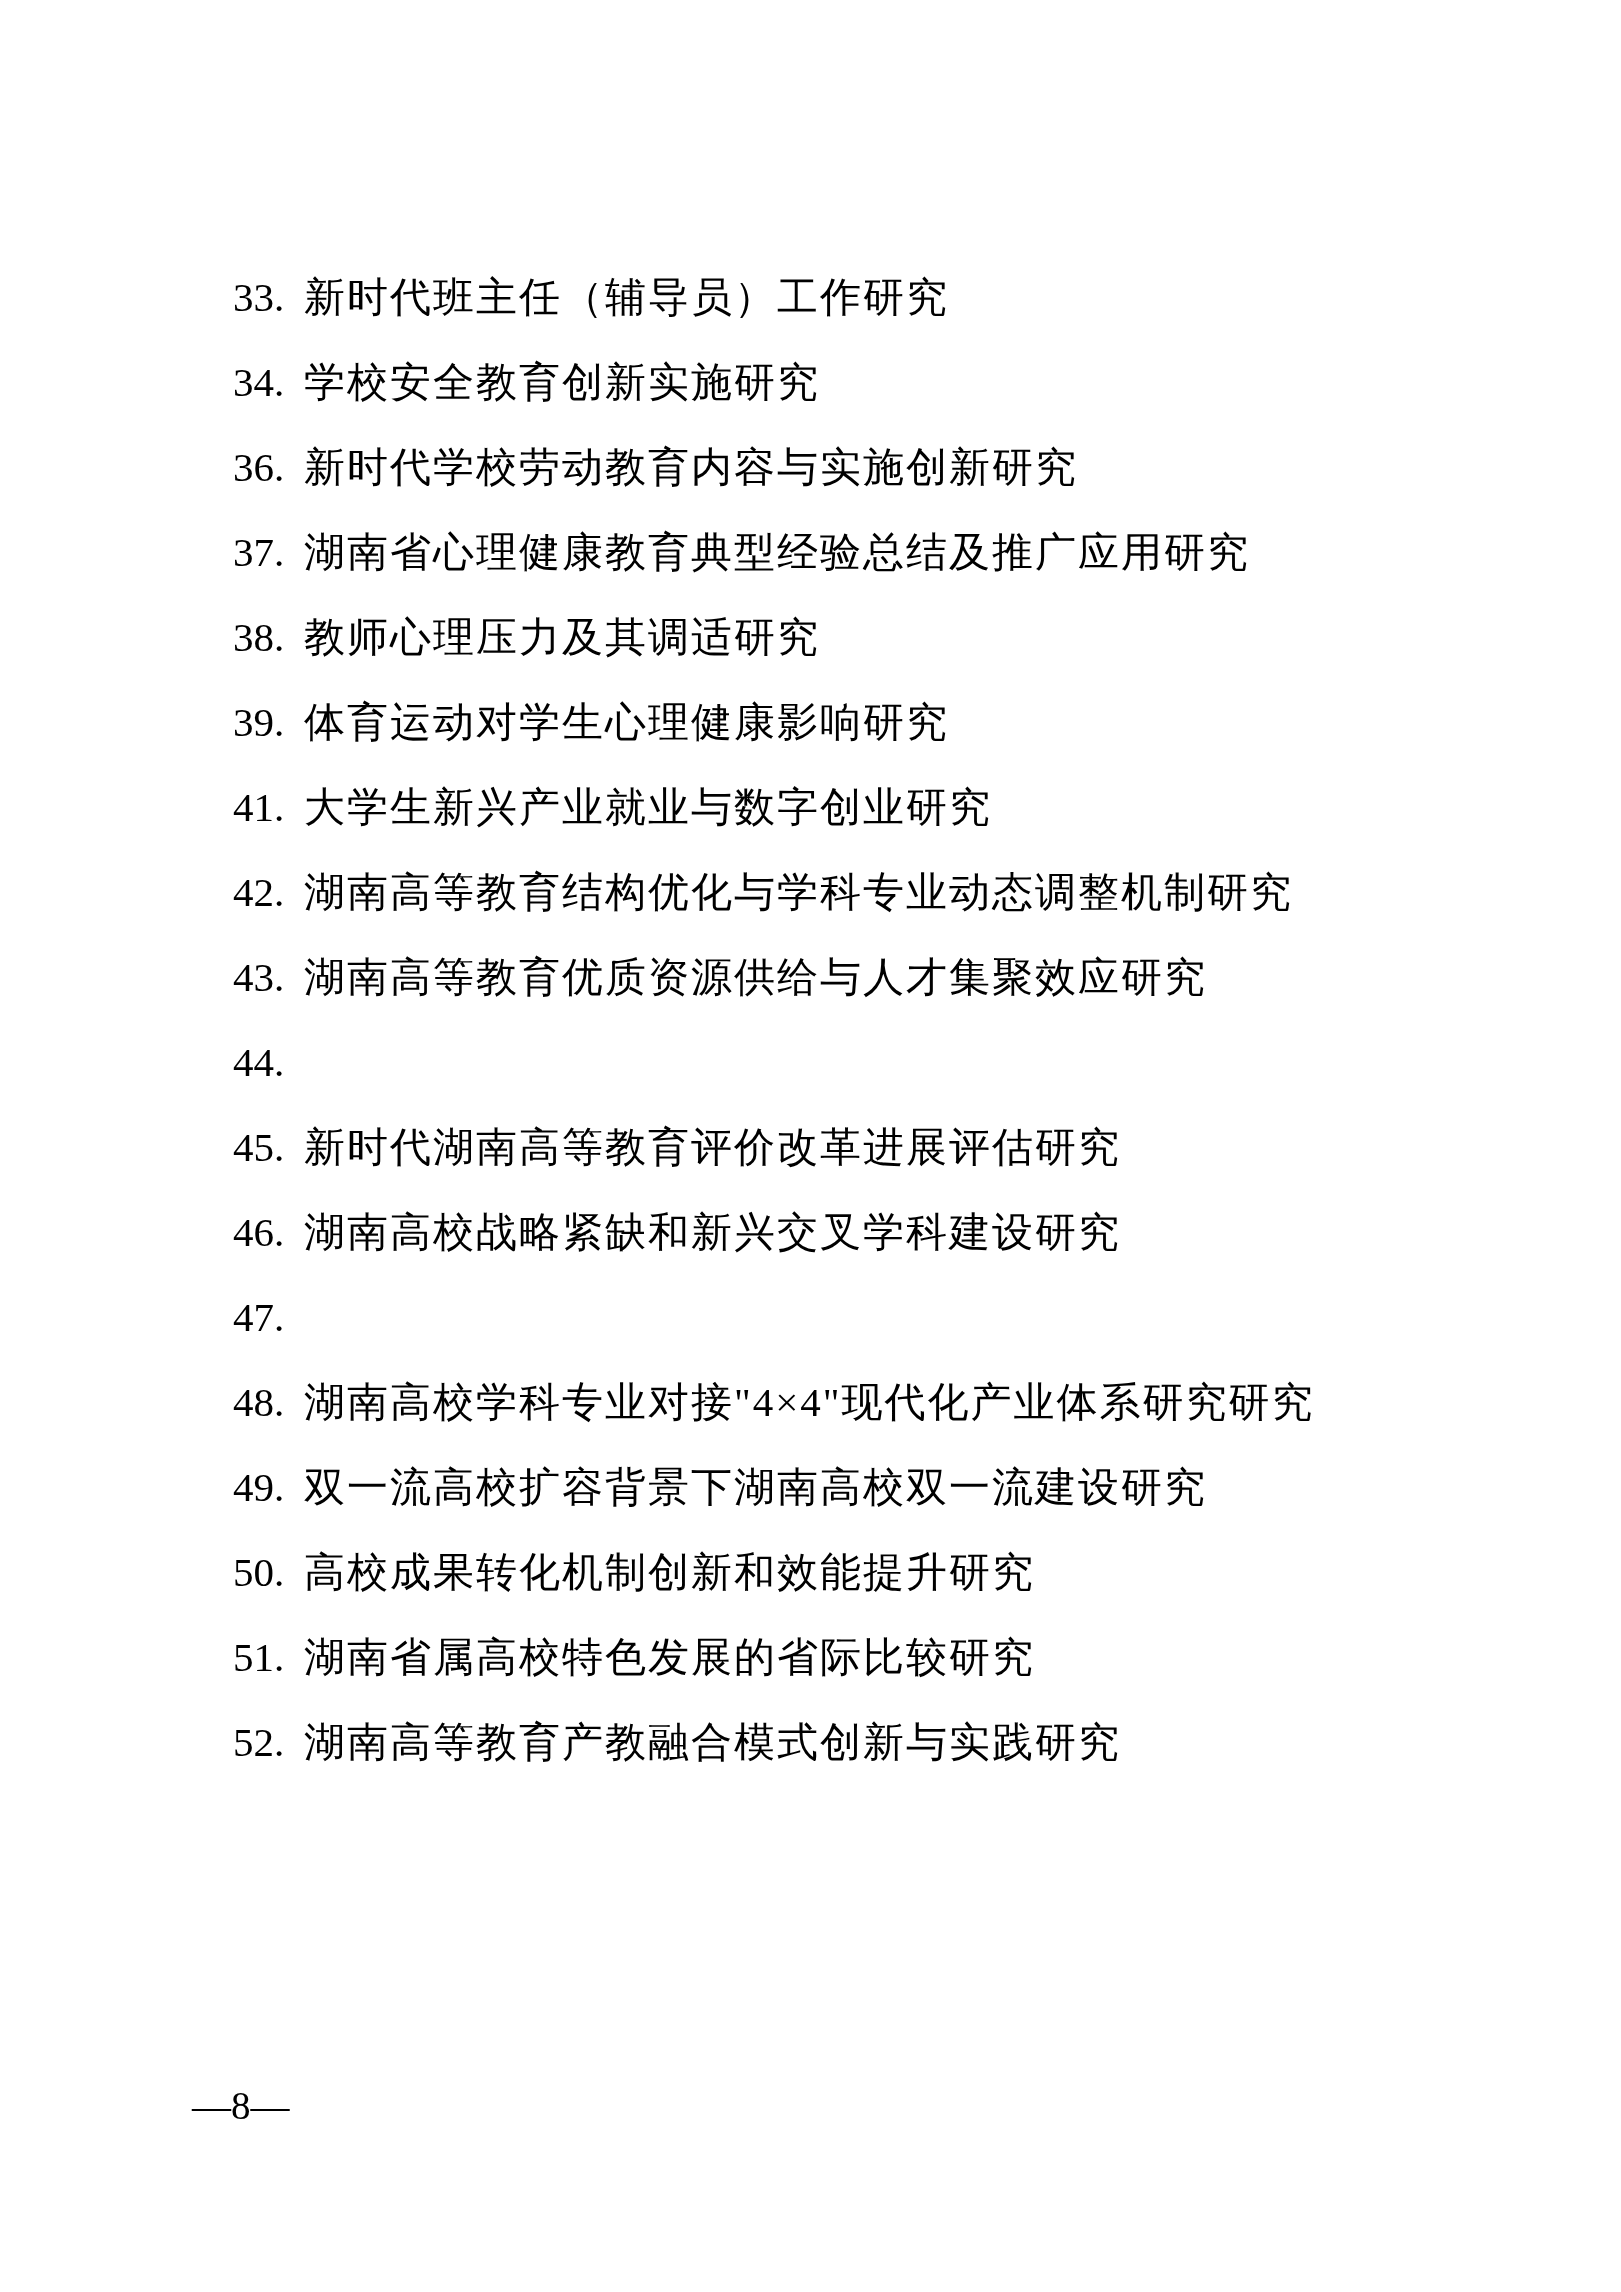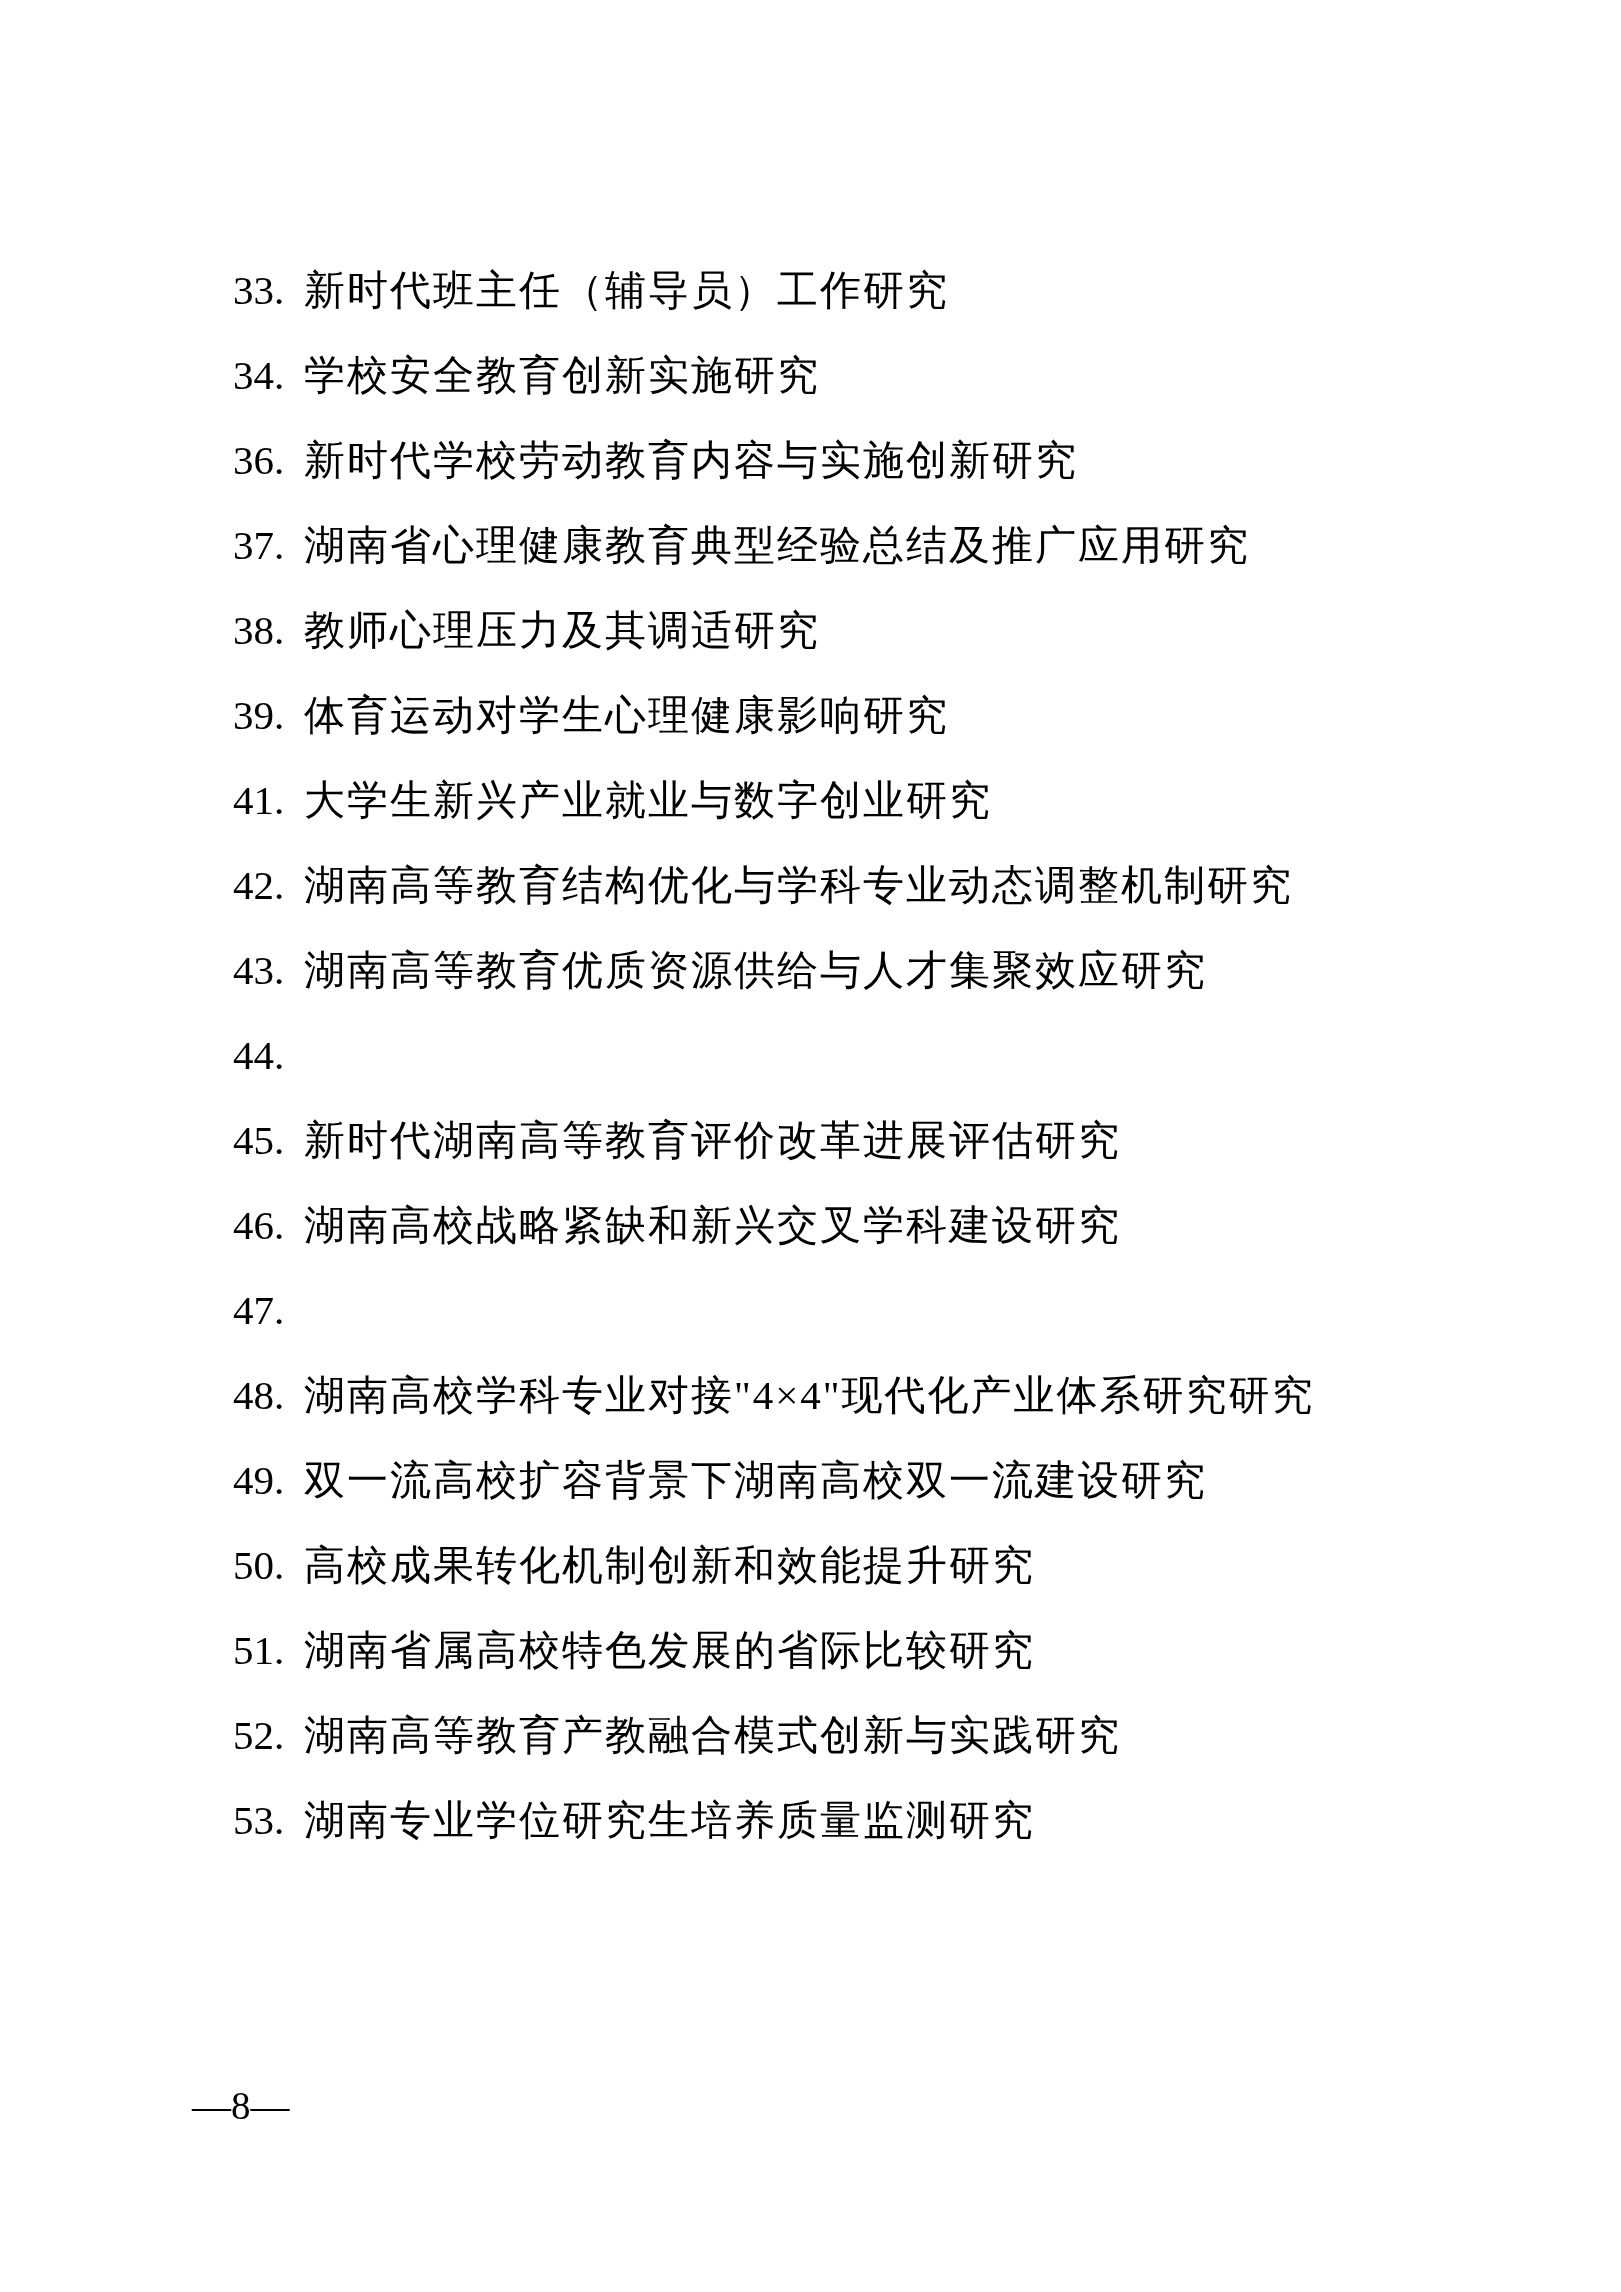--- a/index.html
+++ b/index.html
@@ -16,21 +16,21 @@
     font-family: "Liberation Serif", "DejaVu Serif", serif;
   }
   .page {
     position: absolute;
     inset: 0;
     background: #ffffff;
   }
   .topic-list {
     position: absolute;
     left: 233px;
-    top: 268px;
+    top: 275px;
     margin: 0;
     padding: 0;
     list-style: none;
   }
   .topic-item {
     display: flex;
     align-items: flex-start;
     height: 85px;
     font-size: 41px;
     line-height: 1.1;
@@ -142,20 +142,16 @@
   <li class="topic-item">
     <span class="num">51.</span>
     <span class="txt">湖南省属高校特色发展的省际比较研究</span>
   </li>
 
   <li class="topic-item">
     <span class="num">52.</span>
     <span class="txt">湖南高等教育产教融合模式创新与实践研究</span>
   </li>
 
-  <li class="topic-item">
-    <span class="num">53.</span>
-    <span class="txt">湖南专业学位研究生培养质量监测研究</span>
-  </li>
 </ol>
   <div class="page-number">—8—</div>
 </div>
 
 
 </body></html>

